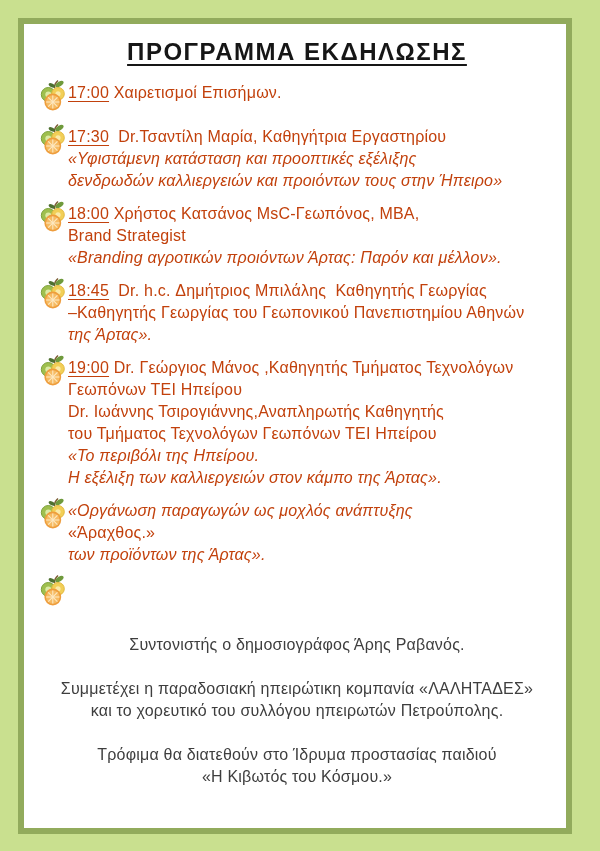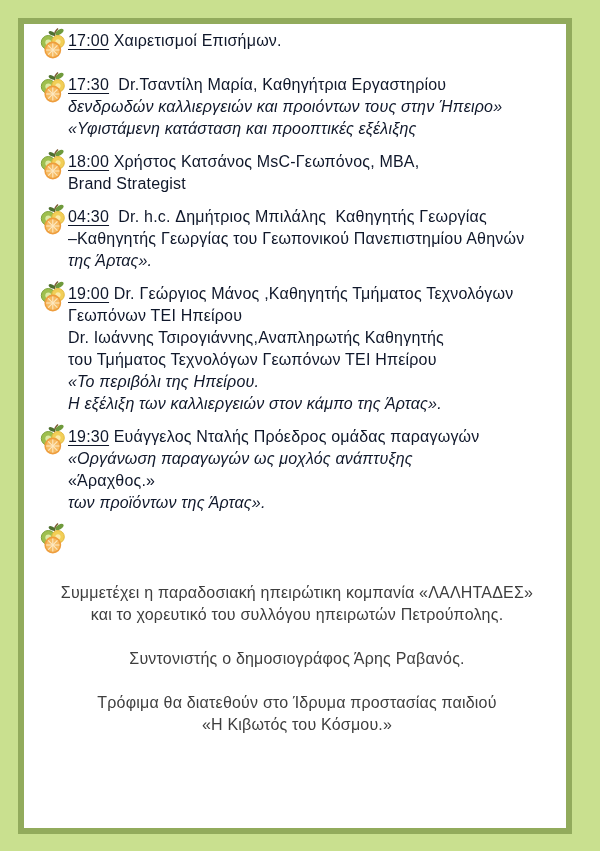--- a/index.html
+++ b/index.html
@@ -24,39 +24,40 @@
     color:#161616;
     letter-spacing:1.5px;
     text-decoration:underline;
     text-underline-offset:4px;
     margin:8px 0 16px 0;
   }
   .entry { display:flex; align-items:flex-start; margin:0 0 11px 0; }
   .fruit { flex:0 0 26px; width:26px; margin:-3px 2px 0 0; }
   .entry-body {
     font-size:16px; line-height:22px;
-    color:#0f172a; letter-spacing:0.2px;
+    color:#c2410c; letter-spacing:0.2px;
     white-space:pre-wrap;
   }
   .line { white-space:pre-wrap; }
   .line.italic { font-style:italic; }
   .time { text-decoration:underline; text-underline-offset:3px; }
   .footer {
     margin-top:24px;
     text-align:center;
     font-size:16px; line-height:22px;
     color:#3e3e3e; letter-spacing:0.2px;
   }
   .footer p { margin:0 0 22px 0; white-space:pre-line; }
 </style>
 </head>
 <body>
 
 <div class="frame">
   <div class="content">
+    <h1 class="title">ΠΡΟΓΡΑΜΜΑ ΕΚΔΗΛΩΣΗΣ</h1>
     <div id="entries">
         <div class="entry">
           <span class="fruit"><svg width="26" height="32" viewBox="0 0 26 32">
               <path d="M14.5 9 C14.5 6 15.5 3.5 18 1.5" stroke="#7d5a35" stroke-width="1.6" fill="none"></path>
               <ellipse cx="19.5" cy="5" rx="4.6" ry="2.3" fill="#6f9a3c" transform="rotate(-33 19.5 5)"></ellipse>
               <ellipse cx="11.8" cy="6.4" rx="3.4" ry="1.8" fill="#4e7030" transform="rotate(28 11.8 6.4)"></ellipse>
               <circle cx="8.3" cy="15.5" r="7" fill="#9fbf4e" stroke="#7da23c" stroke-width="1"></circle>
               <circle cx="8.3" cy="15.5" r="3" fill="#dceaa4"></circle>
               <circle cx="18" cy="14.8" r="6.3" fill="#f2cf57" stroke="#e3b93e" stroke-width="1"></circle>
               <circle cx="18" cy="14.8" r="2.6" fill="#faeaa8"></circle>
@@ -82,61 +83,61 @@
               <circle cx="18" cy="14.8" r="2.6" fill="#faeaa8"></circle>
               <circle cx="12.8" cy="23" r="8.4" fill="#ee9d3d"></circle>
               <circle cx="12.8" cy="23" r="6.8" fill="#f6bb63"></circle>
               <g stroke="#fde8c2" stroke-width="1.1">
                 <line x1="12.8" y1="16.4" x2="12.8" y2="29.6"></line>
                 <line x1="6.2" y1="23" x2="19.4" y2="23"></line>
                 <line x1="8.2" y1="18.4" x2="17.4" y2="27.6"></line>
                 <line x1="17.4" y1="18.4" x2="8.2" y2="27.6"></line>
               </g>
             </svg></span>
-          <div class="entry-body"><div class="line"><span class="time">17:30</span>  Dr.Τσαντίλη Μαρία, Καθηγήτρια Εργαστηρίου</div><div class="line italic">δενδρωδών καλλιεργειών και προιόντων τους στην Ήπειρο»</div><div class="line italic">«Υφιστάμενη κατάσταση και προοπτικές εξέλιξης</div></div>
-        </div>
-        <div class="entry">
-          <span class="fruit"><svg width="26" height="32" viewBox="0 0 26 32">
-              <path d="M14.5 9 C14.5 6 15.5 3.5 18 1.5" stroke="#7d5a35" stroke-width="1.6" fill="none"></path>
-              <ellipse cx="19.5" cy="5" rx="4.6" ry="2.3" fill="#6f9a3c" transform="rotate(-33 19.5 5)"></ellipse>
-              <ellipse cx="11.8" cy="6.4" rx="3.4" ry="1.8" fill="#4e7030" transform="rotate(28 11.8 6.4)"></ellipse>
-              <circle cx="8.3" cy="15.5" r="7" fill="#9fbf4e" stroke="#7da23c" stroke-width="1"></circle>
-              <circle cx="8.3" cy="15.5" r="3" fill="#dceaa4"></circle>
-              <circle cx="18" cy="14.8" r="6.3" fill="#f2cf57" stroke="#e3b93e" stroke-width="1"></circle>
-              <circle cx="18" cy="14.8" r="2.6" fill="#faeaa8"></circle>
-              <circle cx="12.8" cy="23" r="8.4" fill="#ee9d3d"></circle>
-              <circle cx="12.8" cy="23" r="6.8" fill="#f6bb63"></circle>
-              <g stroke="#fde8c2" stroke-width="1.1">
-                <line x1="12.8" y1="16.4" x2="12.8" y2="29.6"></line>
-                <line x1="6.2" y1="23" x2="19.4" y2="23"></line>
-                <line x1="8.2" y1="18.4" x2="17.4" y2="27.6"></line>
-                <line x1="17.4" y1="18.4" x2="8.2" y2="27.6"></line>
-              </g>
-            </svg></span>
-          <div class="entry-body"><div class="line"><span class="time">18:00</span> Χρήστος Κατσάνος MsC-Γεωπόνος, ΜΒΑ,</div><div class="line">Brand Strategist</div></div>
-        </div>
-        <div class="entry">
-          <span class="fruit"><svg width="26" height="32" viewBox="0 0 26 32">
-              <path d="M14.5 9 C14.5 6 15.5 3.5 18 1.5" stroke="#7d5a35" stroke-width="1.6" fill="none"></path>
-              <ellipse cx="19.5" cy="5" rx="4.6" ry="2.3" fill="#6f9a3c" transform="rotate(-33 19.5 5)"></ellipse>
-              <ellipse cx="11.8" cy="6.4" rx="3.4" ry="1.8" fill="#4e7030" transform="rotate(28 11.8 6.4)"></ellipse>
-              <circle cx="8.3" cy="15.5" r="7" fill="#9fbf4e" stroke="#7da23c" stroke-width="1"></circle>
-              <circle cx="8.3" cy="15.5" r="3" fill="#dceaa4"></circle>
-              <circle cx="18" cy="14.8" r="6.3" fill="#f2cf57" stroke="#e3b93e" stroke-width="1"></circle>
-              <circle cx="18" cy="14.8" r="2.6" fill="#faeaa8"></circle>
-              <circle cx="12.8" cy="23" r="8.4" fill="#ee9d3d"></circle>
-              <circle cx="12.8" cy="23" r="6.8" fill="#f6bb63"></circle>
-              <g stroke="#fde8c2" stroke-width="1.1">
-                <line x1="12.8" y1="16.4" x2="12.8" y2="29.6"></line>
-                <line x1="6.2" y1="23" x2="19.4" y2="23"></line>
-                <line x1="8.2" y1="18.4" x2="17.4" y2="27.6"></line>
-                <line x1="17.4" y1="18.4" x2="8.2" y2="27.6"></line>
-              </g>
-            </svg></span>
-          <div class="entry-body"><div class="line"><span class="time">04:30</span>  Dr. h.c. Δημήτριος Μπιλάλης  Καθηγητής Γεωργίας</div><div class="line">–Καθηγητής Γεωργίας του Γεωπονικού Πανεπιστημίου Αθηνών</div><div class="line italic">της Άρτας».</div></div>
+          <div class="entry-body"><div class="line"><span class="time">17:30</span>  Dr.Τσαντίλη Μαρία, Καθηγήτρια Εργαστηρίου</div><div class="line italic">«Υφιστάμενη κατάσταση και προοπτικές εξέλιξης</div><div class="line italic">δενδρωδών καλλιεργειών και προιόντων τους στην Ήπειρο»</div></div>
+        </div>
+        <div class="entry">
+          <span class="fruit"><svg width="26" height="32" viewBox="0 0 26 32">
+              <path d="M14.5 9 C14.5 6 15.5 3.5 18 1.5" stroke="#7d5a35" stroke-width="1.6" fill="none"></path>
+              <ellipse cx="19.5" cy="5" rx="4.6" ry="2.3" fill="#6f9a3c" transform="rotate(-33 19.5 5)"></ellipse>
+              <ellipse cx="11.8" cy="6.4" rx="3.4" ry="1.8" fill="#4e7030" transform="rotate(28 11.8 6.4)"></ellipse>
+              <circle cx="8.3" cy="15.5" r="7" fill="#9fbf4e" stroke="#7da23c" stroke-width="1"></circle>
+              <circle cx="8.3" cy="15.5" r="3" fill="#dceaa4"></circle>
+              <circle cx="18" cy="14.8" r="6.3" fill="#f2cf57" stroke="#e3b93e" stroke-width="1"></circle>
+              <circle cx="18" cy="14.8" r="2.6" fill="#faeaa8"></circle>
+              <circle cx="12.8" cy="23" r="8.4" fill="#ee9d3d"></circle>
+              <circle cx="12.8" cy="23" r="6.8" fill="#f6bb63"></circle>
+              <g stroke="#fde8c2" stroke-width="1.1">
+                <line x1="12.8" y1="16.4" x2="12.8" y2="29.6"></line>
+                <line x1="6.2" y1="23" x2="19.4" y2="23"></line>
+                <line x1="8.2" y1="18.4" x2="17.4" y2="27.6"></line>
+                <line x1="17.4" y1="18.4" x2="8.2" y2="27.6"></line>
+              </g>
+            </svg></span>
+          <div class="entry-body"><div class="line"><span class="time">18:00</span> Χρήστος Κατσάνος MsC-Γεωπόνος, ΜΒΑ,</div><div class="line">Brand Strategist</div><div class="line italic">«Branding αγροτικών προιόντων Άρτας: Παρόν και μέλλον».</div></div>
+        </div>
+        <div class="entry">
+          <span class="fruit"><svg width="26" height="32" viewBox="0 0 26 32">
+              <path d="M14.5 9 C14.5 6 15.5 3.5 18 1.5" stroke="#7d5a35" stroke-width="1.6" fill="none"></path>
+              <ellipse cx="19.5" cy="5" rx="4.6" ry="2.3" fill="#6f9a3c" transform="rotate(-33 19.5 5)"></ellipse>
+              <ellipse cx="11.8" cy="6.4" rx="3.4" ry="1.8" fill="#4e7030" transform="rotate(28 11.8 6.4)"></ellipse>
+              <circle cx="8.3" cy="15.5" r="7" fill="#9fbf4e" stroke="#7da23c" stroke-width="1"></circle>
+              <circle cx="8.3" cy="15.5" r="3" fill="#dceaa4"></circle>
+              <circle cx="18" cy="14.8" r="6.3" fill="#f2cf57" stroke="#e3b93e" stroke-width="1"></circle>
+              <circle cx="18" cy="14.8" r="2.6" fill="#faeaa8"></circle>
+              <circle cx="12.8" cy="23" r="8.4" fill="#ee9d3d"></circle>
+              <circle cx="12.8" cy="23" r="6.8" fill="#f6bb63"></circle>
+              <g stroke="#fde8c2" stroke-width="1.1">
+                <line x1="12.8" y1="16.4" x2="12.8" y2="29.6"></line>
+                <line x1="6.2" y1="23" x2="19.4" y2="23"></line>
+                <line x1="8.2" y1="18.4" x2="17.4" y2="27.6"></line>
+                <line x1="17.4" y1="18.4" x2="8.2" y2="27.6"></line>
+              </g>
+            </svg></span>
+          <div class="entry-body"><div class="line"><span class="time">18:45</span>  Dr. h.c. Δημήτριος Μπιλάλης  Καθηγητής Γεωργίας</div><div class="line">–Καθηγητής Γεωργίας του Γεωπονικού Πανεπιστημίου Αθηνών</div><div class="line italic">της Άρτας».</div></div>
         </div>
         <div class="entry">
           <span class="fruit"><svg width="26" height="32" viewBox="0 0 26 32">
               <path d="M14.5 9 C14.5 6 15.5 3.5 18 1.5" stroke="#7d5a35" stroke-width="1.6" fill="none"></path>
               <ellipse cx="19.5" cy="5" rx="4.6" ry="2.3" fill="#6f9a3c" transform="rotate(-33 19.5 5)"></ellipse>
               <ellipse cx="11.8" cy="6.4" rx="3.4" ry="1.8" fill="#4e7030" transform="rotate(28 11.8 6.4)"></ellipse>
               <circle cx="8.3" cy="15.5" r="7" fill="#9fbf4e" stroke="#7da23c" stroke-width="1"></circle>
               <circle cx="8.3" cy="15.5" r="3" fill="#dceaa4"></circle>
               <circle cx="18" cy="14.8" r="6.3" fill="#f2cf57" stroke="#e3b93e" stroke-width="1"></circle>
               <circle cx="18" cy="14.8" r="2.6" fill="#faeaa8"></circle>
@@ -162,21 +163,21 @@
               <circle cx="18" cy="14.8" r="2.6" fill="#faeaa8"></circle>
               <circle cx="12.8" cy="23" r="8.4" fill="#ee9d3d"></circle>
               <circle cx="12.8" cy="23" r="6.8" fill="#f6bb63"></circle>
               <g stroke="#fde8c2" stroke-width="1.1">
                 <line x1="12.8" y1="16.4" x2="12.8" y2="29.6"></line>
                 <line x1="6.2" y1="23" x2="19.4" y2="23"></line>
                 <line x1="8.2" y1="18.4" x2="17.4" y2="27.6"></line>
                 <line x1="17.4" y1="18.4" x2="8.2" y2="27.6"></line>
               </g>
             </svg></span>
-          <div class="entry-body"><div class="line"><span class="time">19:30</span> Ευάγγελος Νταλής Πρόεδρος ομάδας παραγωγών</div><div class="line italic">«Οργάνωση παραγωγών ως μοχλός ανάπτυξης</div><div class="line">«Άραχθος.»</div><div class="line italic">των προϊόντων της Άρτας».</div></div>
+          <div class="entry-body"><div class="line italic">«Οργάνωση παραγωγών ως μοχλός ανάπτυξης</div><div class="line">«Άραχθος.»</div><div class="line italic">των προϊόντων της Άρτας».</div></div>
         </div>
         <div class="entry">
           <span class="fruit"><svg width="26" height="32" viewBox="0 0 26 32">
               <path d="M14.5 9 C14.5 6 15.5 3.5 18 1.5" stroke="#7d5a35" stroke-width="1.6" fill="none"></path>
               <ellipse cx="19.5" cy="5" rx="4.6" ry="2.3" fill="#6f9a3c" transform="rotate(-33 19.5 5)"></ellipse>
               <ellipse cx="11.8" cy="6.4" rx="3.4" ry="1.8" fill="#4e7030" transform="rotate(28 11.8 6.4)"></ellipse>
               <circle cx="8.3" cy="15.5" r="7" fill="#9fbf4e" stroke="#7da23c" stroke-width="1"></circle>
               <circle cx="8.3" cy="15.5" r="3" fill="#dceaa4"></circle>
               <circle cx="18" cy="14.8" r="6.3" fill="#f2cf57" stroke="#e3b93e" stroke-width="1"></circle>
               <circle cx="18" cy="14.8" r="2.6" fill="#faeaa8"></circle>
@@ -185,20 +186,20 @@
               <g stroke="#fde8c2" stroke-width="1.1">
                 <line x1="12.8" y1="16.4" x2="12.8" y2="29.6"></line>
                 <line x1="6.2" y1="23" x2="19.4" y2="23"></line>
                 <line x1="8.2" y1="18.4" x2="17.4" y2="27.6"></line>
                 <line x1="17.4" y1="18.4" x2="8.2" y2="27.6"></line>
               </g>
             </svg></span>
         </div>
       </div>
     <div id="footer" class="footer">
+        <p>Συντονιστής ο δημοσιογράφος Άρης Ραβανός.</p>
         <p>Συμμετέχει η παραδοσιακή ηπειρώτικη κομπανία «ΛΑΛΗΤΑΔΕΣ»
 και το χορευτικό του συλλόγου ηπειρωτών Πετρούπολης.</p>
-        <p>Συντονιστής ο δημοσιογράφος Άρης Ραβανός.</p>
         <p>Τρόφιμα θα διατεθούν στο Ίδρυμα προστασίας παιδιού
 «Η Κιβωτός του Κόσμου.»</p>
       </div>
   </div>
 </div>
 
 </body></html>

